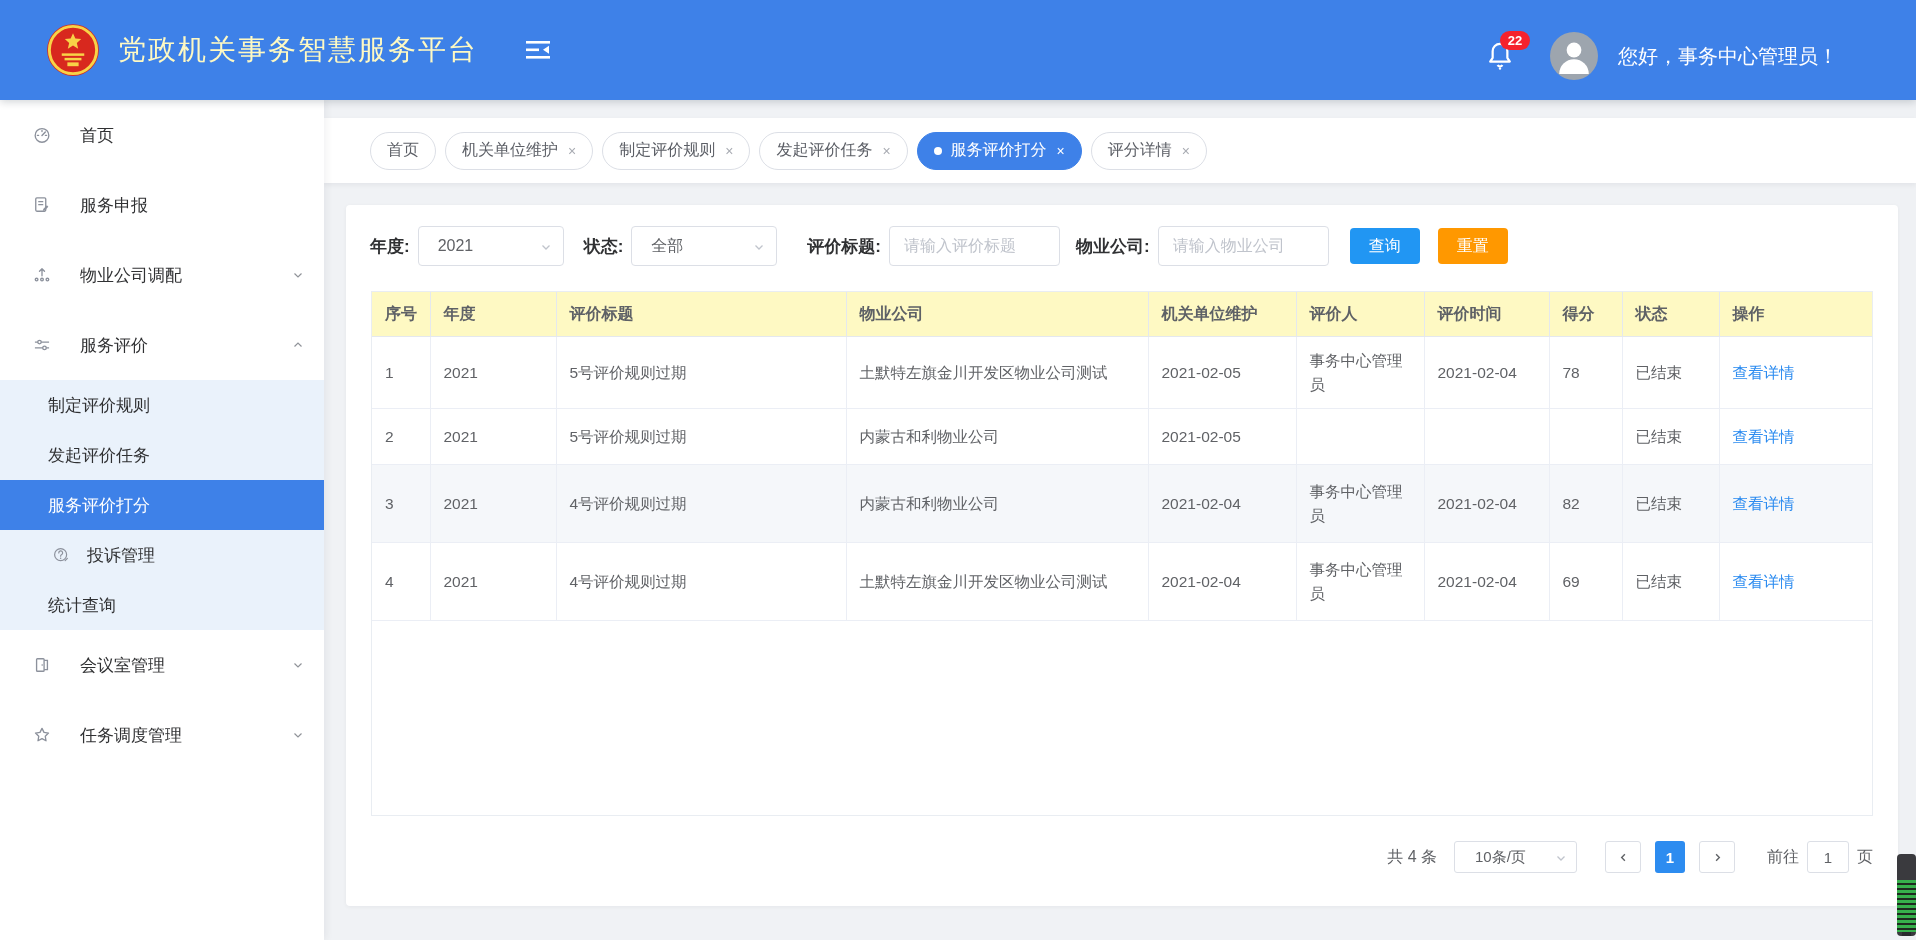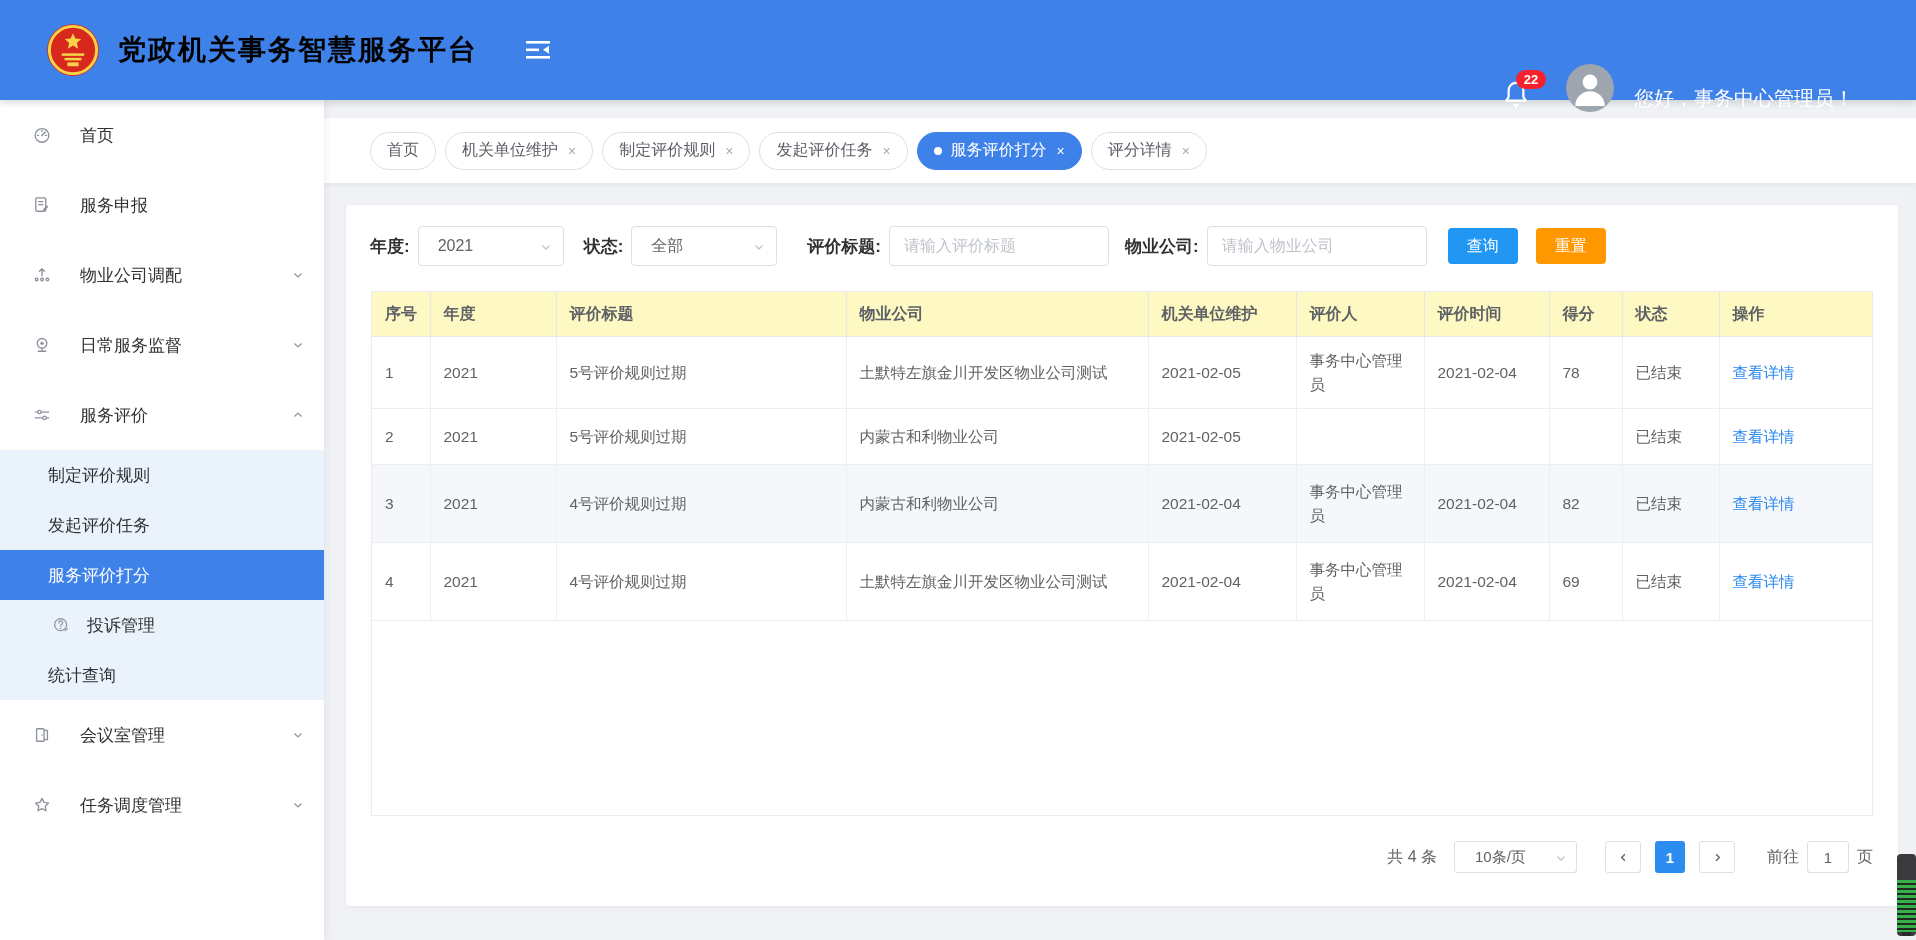--- a/index.html
+++ b/index.html
@@ -4,23 +4,23 @@
 <style>
   html,body{margin:0;padding:0;}
   body{width:1916px;height:940px;overflow:hidden;background:#F0F2F5;
        font-family:"Liberation Sans","DejaVu Sans",sans-serif;color:#606266;}
   .app{position:relative;width:1916px;height:940px;}
 
   
   .hdr{position:absolute;left:0;top:0;width:1916px;height:100px;background:#3E81E8;
        display:flex;align-items:center;box-shadow:0 2px 8px rgba(0,21,41,.18);z-index:30;}
   .logo{width:54px;height:54px;margin-left:46px;flex:0 0 auto;}
-  .app-title{color:#000000;font-size:28px;font-weight:bold;letter-spacing:2px;margin:0 0 0 18px;}
+  .app-title{color:#fef9c3;font-size:28px;font-weight:normal;letter-spacing:2px;margin:0 0 0 18px;}
   .collapse{position:absolute;left:525px;top:38px;width:26px;height:24px;cursor:pointer;}
-  .hdr-right{position:absolute;right:62px;top:0;height:112px;display:flex;align-items:flex-end;}
+  .hdr-right{position:absolute;right:78px;top:0;height:112px;display:flex;align-items:center;}
   .bell-wrap{position:relative;width:30px;height:34px;cursor:pointer;}
   .badge{position:absolute;top:-8px;left:14px;min-width:20px;height:19px;line-height:19px;
          background:#F5222D;color:#fff;font-size:13px;font-weight:bold;text-align:center;
          border-radius:10px;padding:0 5px;}
   .avatar{width:48px;height:48px;border-radius:50%;background:#9DA5AE;margin-left:34px;
           overflow:hidden;cursor:pointer;flex:0 0 auto;}
   .greet{color:#fff;font-size:20px;margin-left:20px;white-space:nowrap;}
 
   
   .sidebar{position:absolute;left:0;top:100px;width:324px;height:840px;background:#fff;
@@ -53,21 +53,21 @@
   
   .card{position:absolute;left:346px;top:205px;width:1552px;height:701px;background:#fff;
         border-radius:4px;box-shadow:0 1px 4px rgba(0,21,41,.05);}
   
   .filters{position:absolute;left:24px;top:21px;height:40px;display:flex;align-items:center;}
   .flabel{font-size:17px;font-weight:bold;color:#303133;white-space:nowrap;}
   .fsel{position:relative;width:146px;height:40px;border:1px solid #DCDFE6;border-radius:4px;
         margin-left:8px;display:flex;align-items:center;padding-left:19px;box-sizing:border-box;
         font-size:16px;color:#606266;cursor:pointer;background:#fff;}
   .fsel .dn{position:absolute;right:11px;top:14px;width:12px;height:12px;color:#C0C4CC;}
-  .ftext{width:220px;height:40px;border:1px solid #DCDFE6;border-radius:4px;margin-left:8px;
+  .ftext{width:171px;height:40px;border:1px solid #DCDFE6;border-radius:4px;margin-left:8px;
          box-sizing:border-box;padding:0 14px;font-size:16px;color:#606266;outline:none;
          font-family:inherit;}
   .ftext::placeholder{color:#C0C4CC;}
   .gap20{margin-left:20px;} .gap30{margin-left:30px;} .gap16{margin-left:16px;}
   .btn{height:36px;width:70px;border:none;border-radius:4px;color:#fff;font-size:16px;
        cursor:pointer;font-family:Liberation Sans, sans-serif;}
   .btn.query{background:#2196F3;margin-left:21px;}
   .btn.reset{background:#FF9800;margin-left:18px;}
 
   
@@ -183,35 +183,20 @@
         <div class="m-item">
           <span class="mi">
             <svg viewBox="0 0 24 24" fill="none" stroke="currentColor" stroke-width="1.6">
               <path d="M12 13V4.5m0 0l-3 3m3-3l3 3" stroke-linecap="round" stroke-linejoin="round"></path>
               <circle cx="5.5" cy="17.5" r="1.6"></circle>
               <circle cx="12" cy="17.5" r="1.6"></circle>
               <circle cx="18.5" cy="17.5" r="1.6"></circle>
             </svg>
           </span>
           <span class="ml">物业公司调配</span>
-          <span class="chev ">
-            <svg viewBox="0 0 24 24" fill="none" stroke="currentColor" stroke-width="2.4">
-              <path d="M5 9l7 7 7-7"></path>
-            </svg>
-          </span>
-        </div>
-        <div class="m-item">
-          <span class="mi">
-            <svg viewBox="0 0 24 24" fill="none" stroke="currentColor" stroke-width="1.6">
-              <circle cx="12" cy="10" r="5.8"></circle>
-              <circle cx="12" cy="10" r="2" fill="currentColor" stroke="none"></circle>
-              <path d="M12 15.8V19M7.5 19.5h9" stroke-linecap="round"></path>
-            </svg>
-          </span>
-          <span class="ml">日常服务监督</span>
           <span class="chev ">
             <svg viewBox="0 0 24 24" fill="none" stroke="currentColor" stroke-width="2.4">
               <path d="M5 9l7 7 7-7"></path>
             </svg>
           </span>
         </div>
         <div class="m-item">
           <span class="mi">
             <svg viewBox="0 0 24 24" fill="none" stroke="currentColor" stroke-width="1.6">
               <path d="M3.5 8.5h17M3.5 15.5h17"></path>

